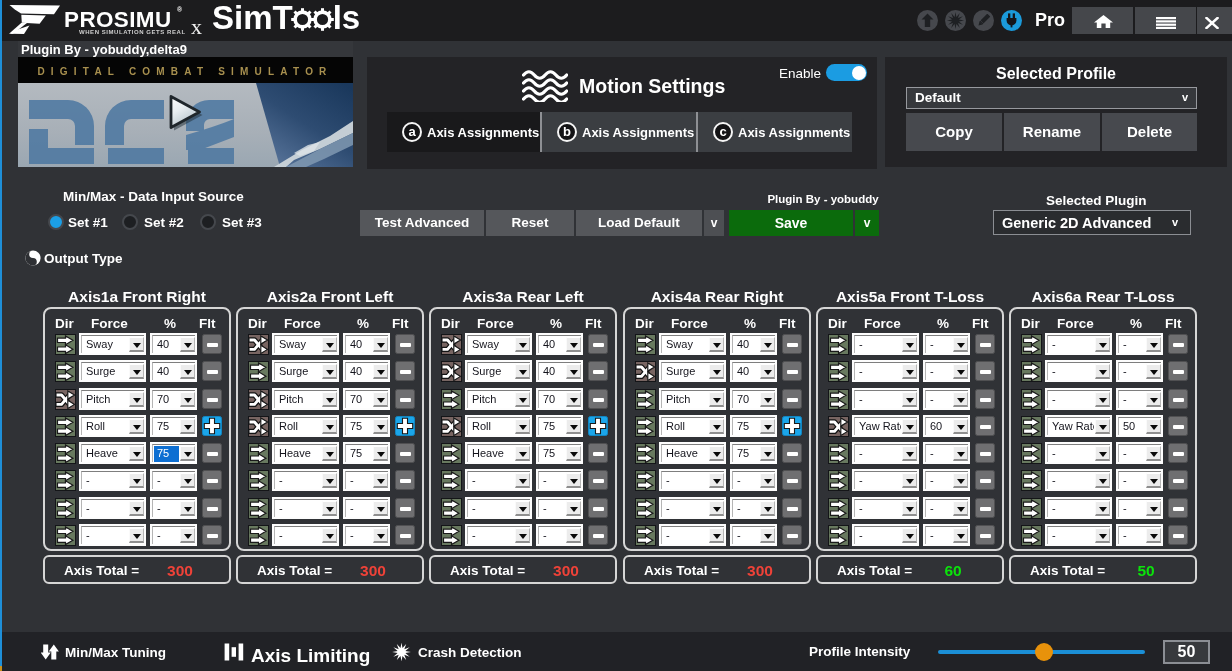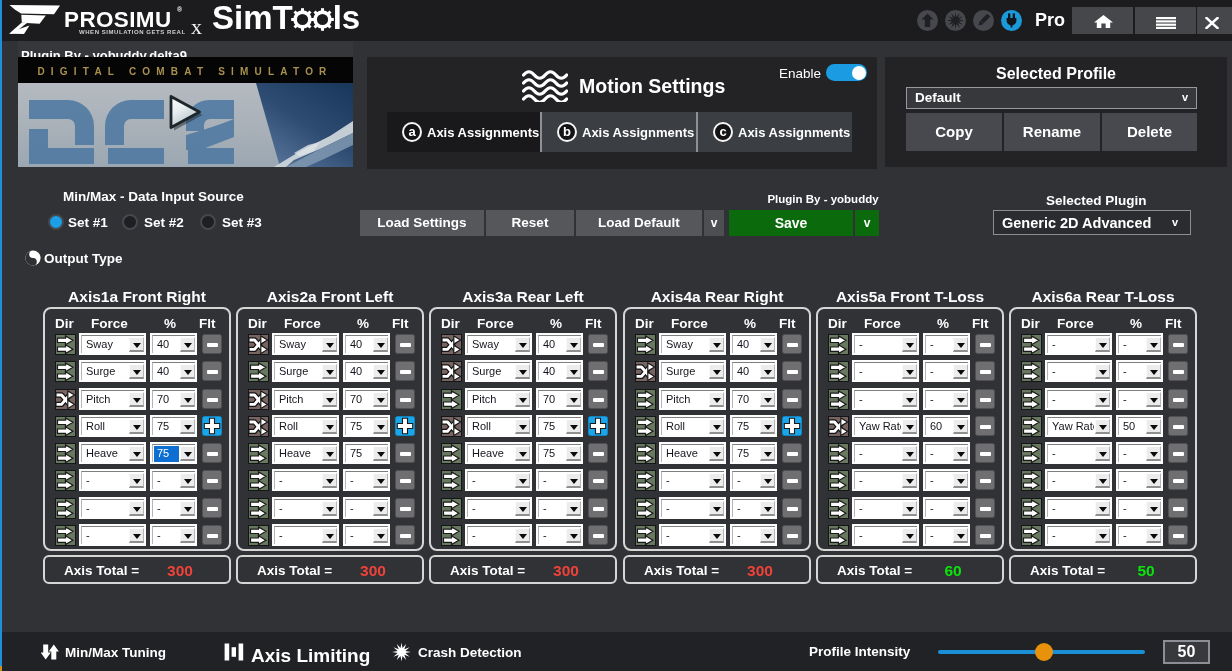--- a/index.html
+++ b/index.html
@@ -3,21 +3,21 @@
 <style>
 * { margin:0; padding:0; box-sizing:border-box; }
 html,body { width:1232px; height:671px; background:#303236; overflow:hidden;
   font-family:"Liberation Sans",sans-serif; position:relative; }
 div,span { position:absolute; }
 
 
 #topbar { left:0;top:0;width:1232px;height:41px;background:#1c1c1e; }
 #blueline { left:0;top:0;width:2px;height:671px;background:#1e8fd8;z-index:50; }
 #pluginbar { left:18px;top:41px;width:335px;height:16px;background:#35373b; }
-#pluginbar .l { left:3px;top:7px;font-size:13px;font-weight:bold;color:#fff; }
+#pluginbar .l { left:3px;top:1px;font-size:13px;font-weight:bold;color:#fff; }
 #pluginbar .r { right:2px;top:1px;font-size:13px;font-weight:bold;color:#fff;margin-top:12px; }
 
 
 .panel { background:#232326; }
 .tab { top:55px;height:40px;white-space:nowrap;background:#3b3e42;color:#fff;font-weight:bold;font-size:13px; }
 .tab.sel { background:#19191b; }
 .tabic { left:15px;top:10px;width:20px;height:20px;border:2.5px solid #f5f5f5;border-radius:50%;
    background:#131315;color:#fff;font-size:13px;font-weight:bold;text-align:center;line-height:15px; }
 .tabtx { left:40px;top:13px;white-space:nowrap; }
 
@@ -236,21 +236,21 @@
 <div class="radio" style="left:122px;top:214px"></div>
 <span class="wlab" style="left:144px;top:215px;font-size:13.5px">Set #2</span>
 <div class="radio" style="left:200px;top:214px"></div>
 <span class="wlab" style="left:222px;top:215px;font-size:13.5px">Set #3</span>
 <div style="left:25px;top:250px"><svg width="16" height="16" viewBox="0 0 16 16" style="">
       <circle cx="8" cy="8" r="7.6" fill="#fff"></circle>
       <path d="M8 0.4 A7.6 7.6 0 0 0 8 15.6 A3.8 3.8 0 0 0 8 8 A3.8 3.8 0 0 1 8 0.4 Z" fill="#2e3034"></path>
     </svg></div>
 <span class="wlab" style="left:44px;top:251px;font-size:13.5px">Output Type</span>
 
-<div class="gbtn" style="left:360px;width:124px">Load Settings</div>
+<div class="gbtn" style="left:360px;width:124px">Test Advanced</div>
 <div class="gbtn" style="left:486px;width:88px">Reset</div>
 <div class="gbtn" style="left:576px;width:126px">Load Default</div>
 <div class="gbtn" style="left:704px;width:20px;background:#4d4f53;font-size:12px">v</div>
 <span class="wlab" style="left:748px;top:193px;width:150px;text-align:center;font-size:11.5px">Plugin By - yobuddy</span>
 <div class="gbtn" style="left:729px;width:124px;background:#0b6b0c;font-size:14px">Save</div>
 <div class="gbtn" style="left:855px;width:24px;background:#0b6b0c;font-size:12px">v</div>
 
 <span class="wlab" style="left:1046px;top:193px;font-size:13.5px">Selected Plugin</span>
 <div style="left:993px;top:210px;width:198px;height:25px;background:#2a2c2f;border:1.5px solid #8b8e93">
   <span class="wlab" style="left:8px;top:4px;font-size:14.5px">Generic 2D Advanced</span>

